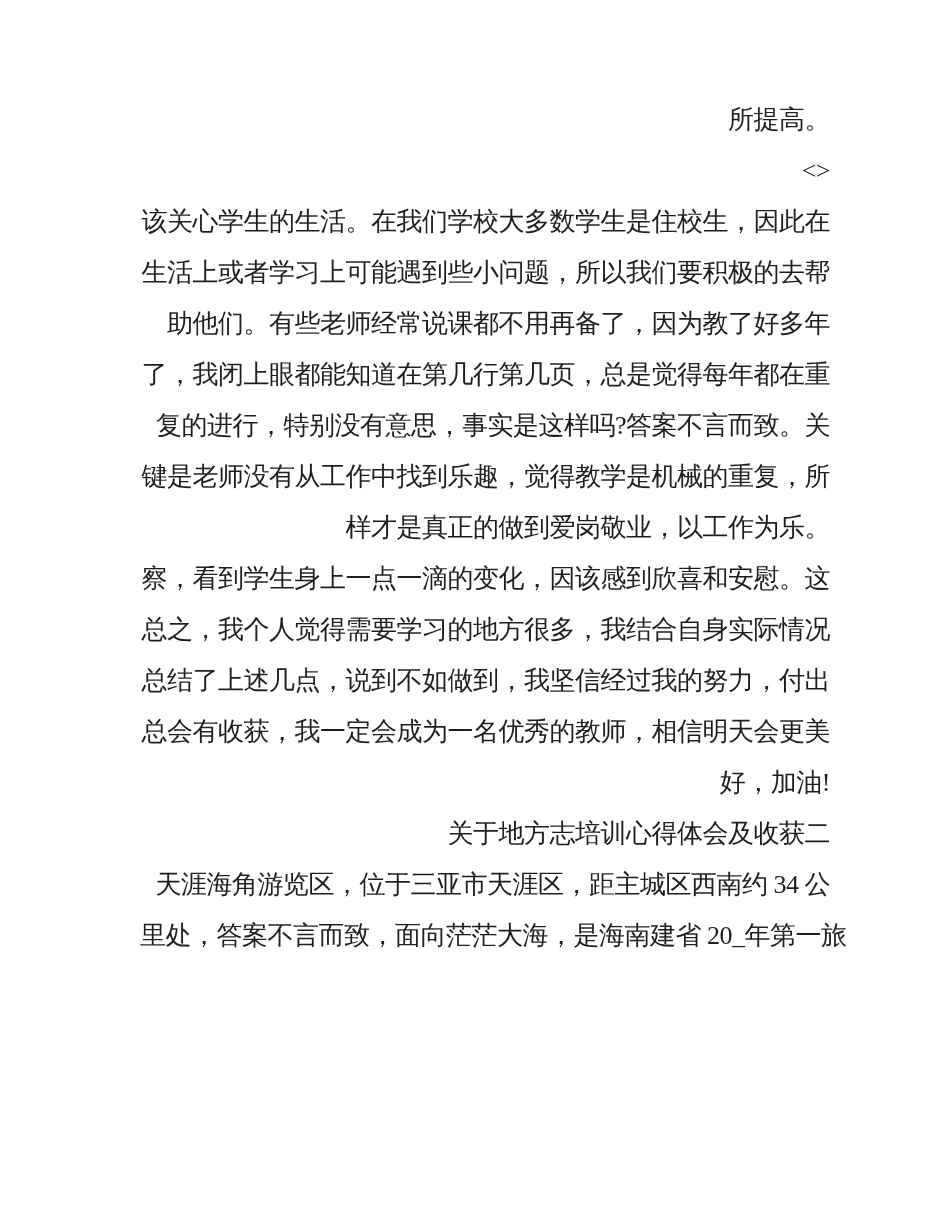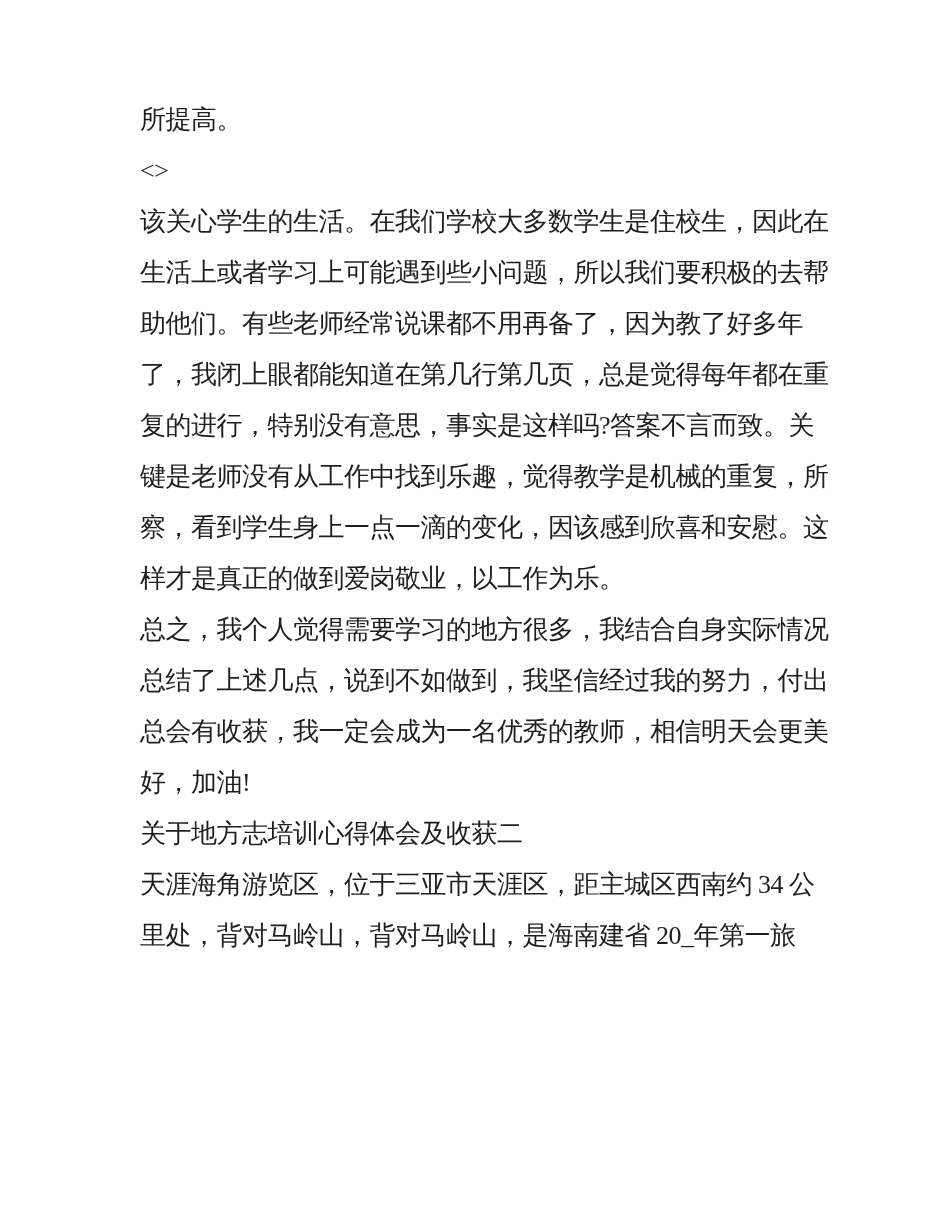--- a/index.html
+++ b/index.html
@@ -26,38 +26,39 @@
     width: 690px;
     color: #1e1e1e;
     font-size: 26px;
     letter-spacing: -0.5px;
   }
   .line {
     height: 51px;
     line-height: 51px;
     white-space: pre;
     font-weight: 400;
+    text-align: right;
   }
 </style>
 </head>
 <body>
 
 <div class="page">
   <div class="text-column">
     <div class="line">所提高。</div>
     <div class="line">&lt;&gt;</div>
     <div class="line">该关心学生的生活。在我们学校大多数学生是住校生，因此在</div>
     <div class="line">生活上或者学习上可能遇到些小问题，所以我们要积极的去帮</div>
     <div class="line">助他们。有些老师经常说课都不用再备了，因为教了好多年</div>
     <div class="line">了，我闭上眼都能知道在第几行第几页，总是觉得每年都在重</div>
     <div class="line">复的进行，特别没有意思，事实是这样吗?答案不言而致。关</div>
     <div class="line">键是老师没有从工作中找到乐趣，觉得教学是机械的重复，所</div>
+    <div class="line">样才是真正的做到爱岗敬业，以工作为乐。</div>
     <div class="line">察，看到学生身上一点一滴的变化，因该感到欣喜和安慰。这</div>
-    <div class="line">样才是真正的做到爱岗敬业，以工作为乐。</div>
     <div class="line">总之，我个人觉得需要学习的地方很多，我结合自身实际情况</div>
     <div class="line">总结了上述几点，说到不如做到，我坚信经过我的努力，付出</div>
     <div class="line">总会有收获，我一定会成为一名优秀的教师，相信明天会更美</div>
     <div class="line">好，加油!</div>
     <div class="line">关于地方志培训心得体会及收获二</div>
     <div class="line">天涯海角游览区，位于三亚市天涯区，距主城区西南约 34 公</div>
-    <div class="line">里处，背对马岭山，背对马岭山，是海南建省 20_年第一旅</div>
+    <div class="line">里处，答案不言而致，面向茫茫大海，是海南建省 20_年第一旅</div>
   </div>
 </div>
 
 </body></html>

